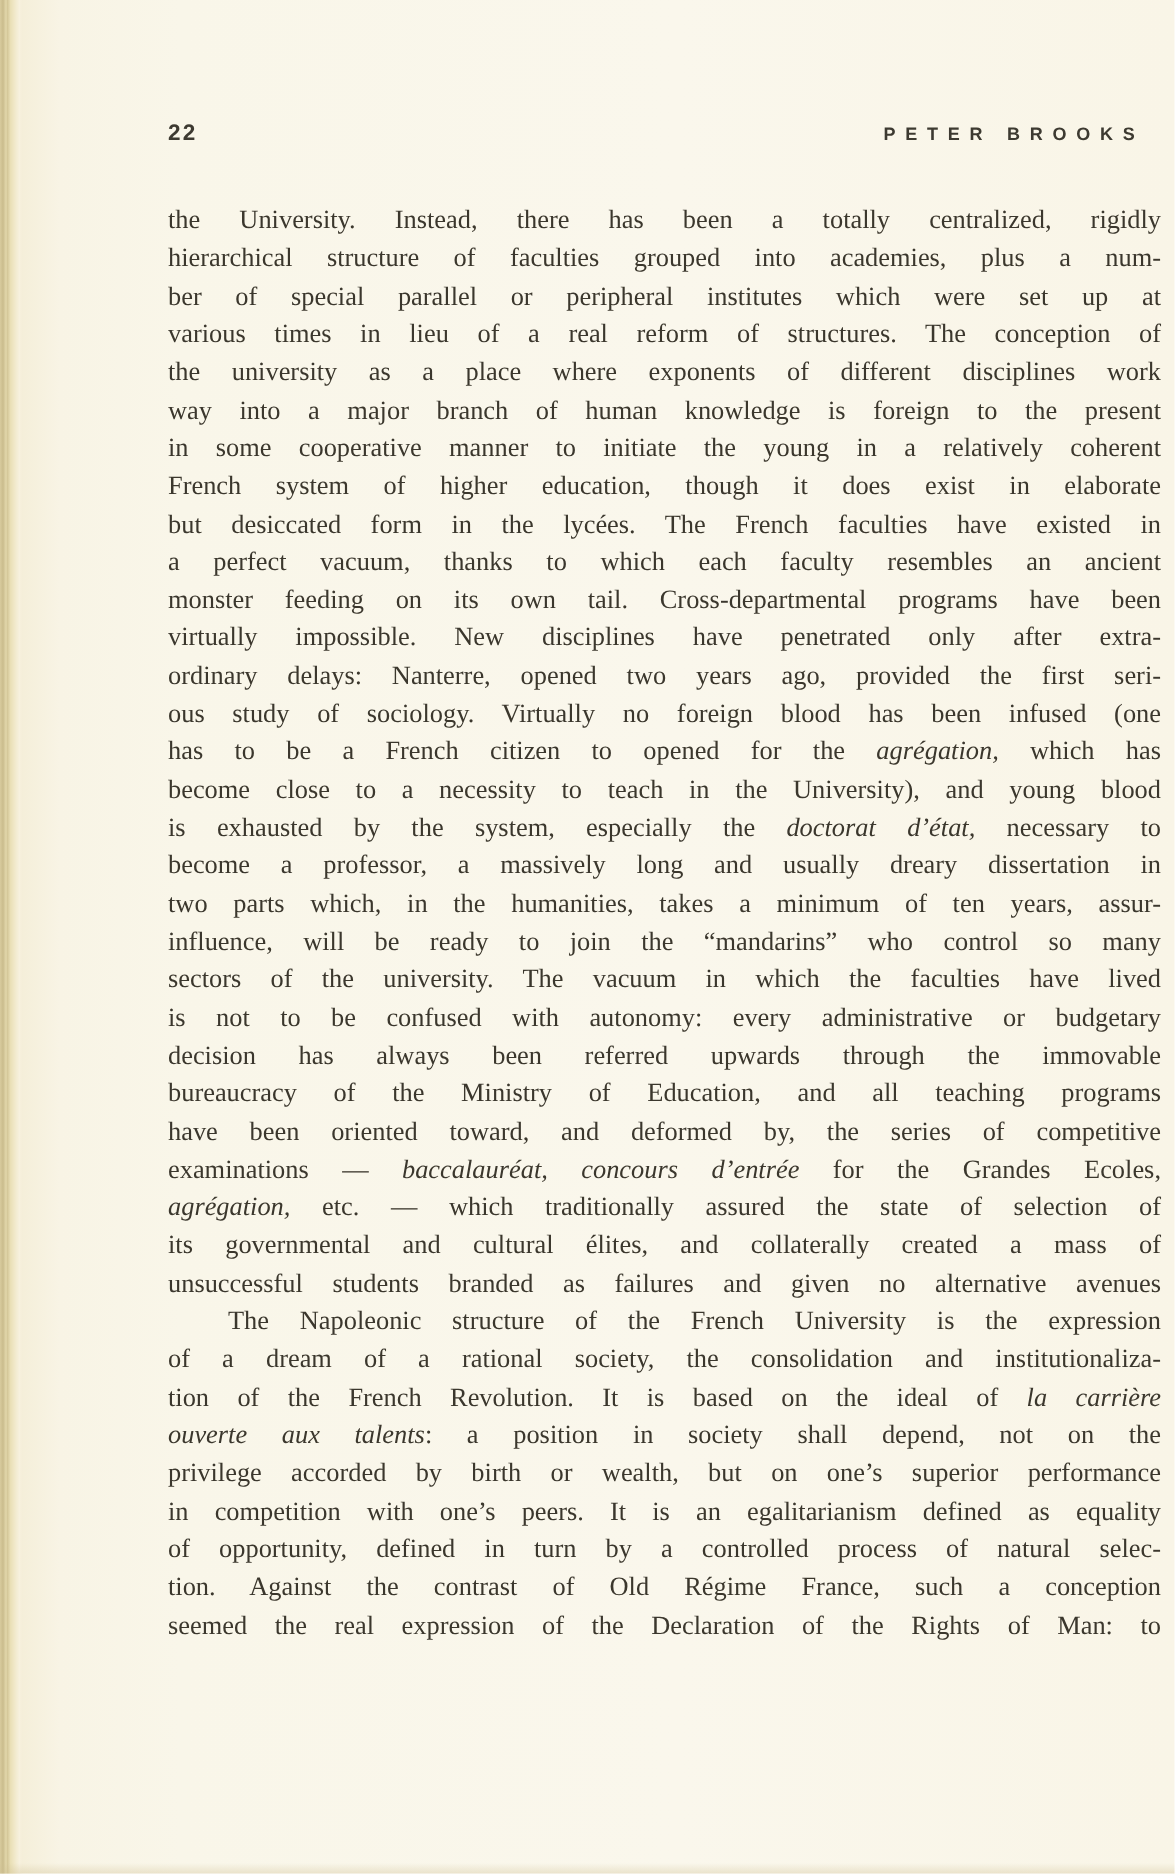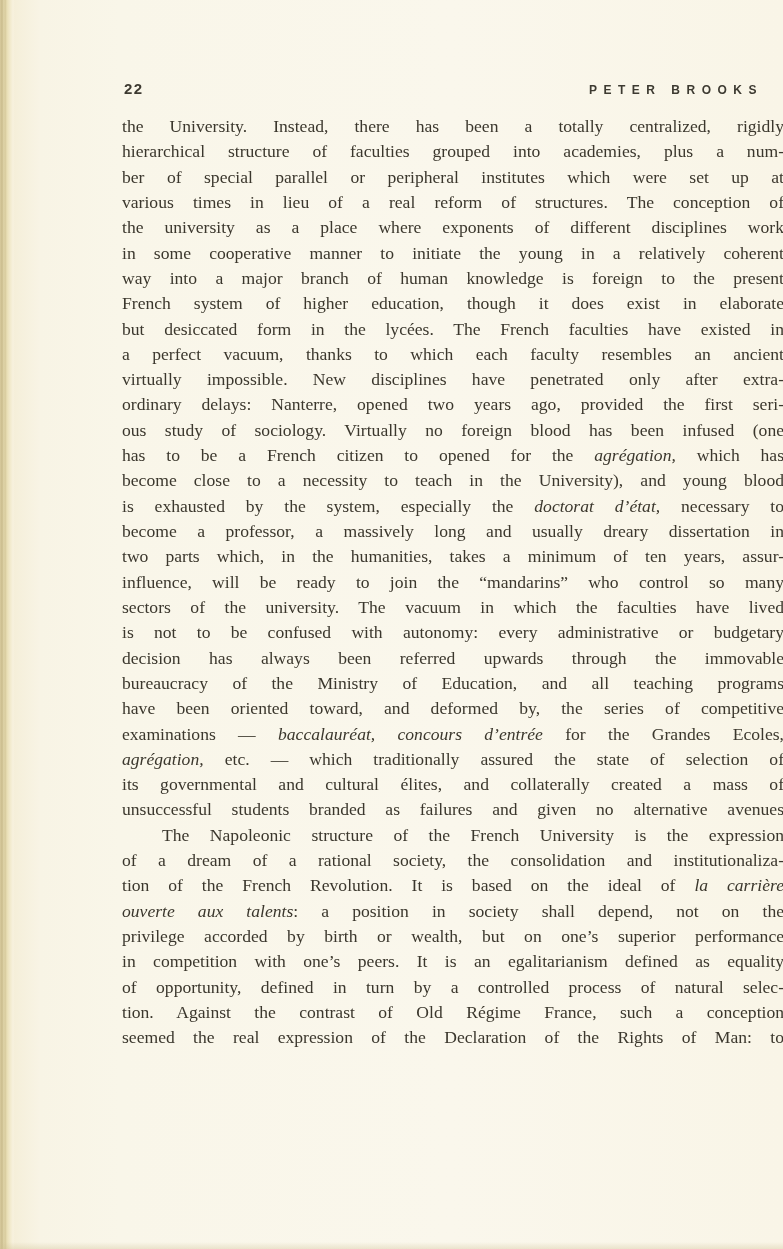--- a/index.html
+++ b/index.html
@@ -13,32 +13,31 @@
   }
   .left-edge{
     position:absolute;left:0;top:0;bottom:0;width:15px;
     background:linear-gradient(90deg,#d8cb9e 0px,#cabc8d 2px,#e2d7ab 4px,#d5c89a 5px,#e9dfb6 7px,#efe6c4 9px,#f3ecd2 11px,#f7f1de 13px,rgba(247,241,222,0) 15px);
   }
   .bottom-edge{
     position:absolute;left:0;right:0;bottom:0;height:7px;
     background:linear-gradient(0deg,rgba(205,190,145,0.35),rgba(205,190,145,0));
   }
   .header{
-    position:absolute;left:124px;right:20px;top:80px;
+    position:absolute;left:112px;right:20px;top:80px;
     display:flex;justify-content:space-between;align-items:baseline;
     font-family:"Liberation Sans",sans-serif;font-weight:700;
     color:#3d3a31;
   }
   .pagenum{font-size:15px;letter-spacing:1.5px;}
   .runhead{font-size:12px;letter-spacing:6.5px;}
   .body-text{
-    position:absolute;left:112px;top:114px;width:662px;
+    position:absolute;left:112px;top:134px;width:662px;
     font-size:17.6px;line-height:25.32px;color:#3b372d;
     text-align:justify;
-    margin-left:10px;
   }
   .line{text-align:justify;text-align-last:justify;text-justify:inter-word;}
   .line.endpara{text-align-last:left;}
   .line.indent{text-indent:40px;}
   .line em{font-style:italic;}
 </style>
 </head>
 <body>
 
 <div class="page">
@@ -49,25 +48,26 @@
     <span class="pagenum">22</span>
     <span class="runhead">PETER BROOKS</span>
   </div>
 
   <div class="body-text">
       <div class="line"><span>the University. Instead, there has been a totally centralized, rigidly</span></div>
       <div class="line"><span>hierarchical structure of faculties grouped into academies, plus a num-</span></div>
       <div class="line"><span>ber of special parallel or peripheral institutes which were set up at</span></div>
       <div class="line"><span>various times in lieu of a real reform of structures. The conception of</span></div>
       <div class="line"><span>the university as a place where exponents of different disciplines work</span></div>
+      <div class="line"><span>way into a major branch of human knowledge is foreign to the present</span></div>
       <div class="line"><span>in some cooperative manner to initiate the young in a relatively coherent</span></div>
-      <div class="line"><span>way into a major branch of human knowledge is foreign to the present</span></div>
       <div class="line"><span>French system of higher education, though it does exist in elaborate</span></div>
       <div class="line"><span>but desiccated form in the lycées. The French faculties have existed in</span></div>
       <div class="line"><span>a perfect vacuum, thanks to which each faculty resembles an ancient</span></div>
+      <div class="line"><span>monster feeding on its own tail. Cross-departmental programs have been</span></div>
       <div class="line"><span>virtually impossible. New disciplines have penetrated only after extra-</span></div>
       <div class="line"><span>ordinary delays: Nanterre, opened two years ago, provided the first seri-</span></div>
       <div class="line"><span>ous study of sociology. Virtually no foreign blood has been infused (one</span></div>
       <div class="line"><span>has to be a French citizen to opened for the </span><em>agrégation,</em><span> which has</span></div>
       <div class="line"><span>become close to a necessity to teach in the University), and young blood</span></div>
       <div class="line"><span>is exhausted by the system, especially the </span><em>doctorat d’état,</em><span> necessary to</span></div>
       <div class="line"><span>become a professor, a massively long and usually dreary dissertation in</span></div>
       <div class="line"><span>two parts which, in the humanities, takes a minimum of ten years, assur-</span></div>
       <div class="line"><span>influence, will be ready to join the “mandarins” who control so many</span></div>
       <div class="line"><span>sectors of the university. The vacuum in which the faculties have lived</span></div>

